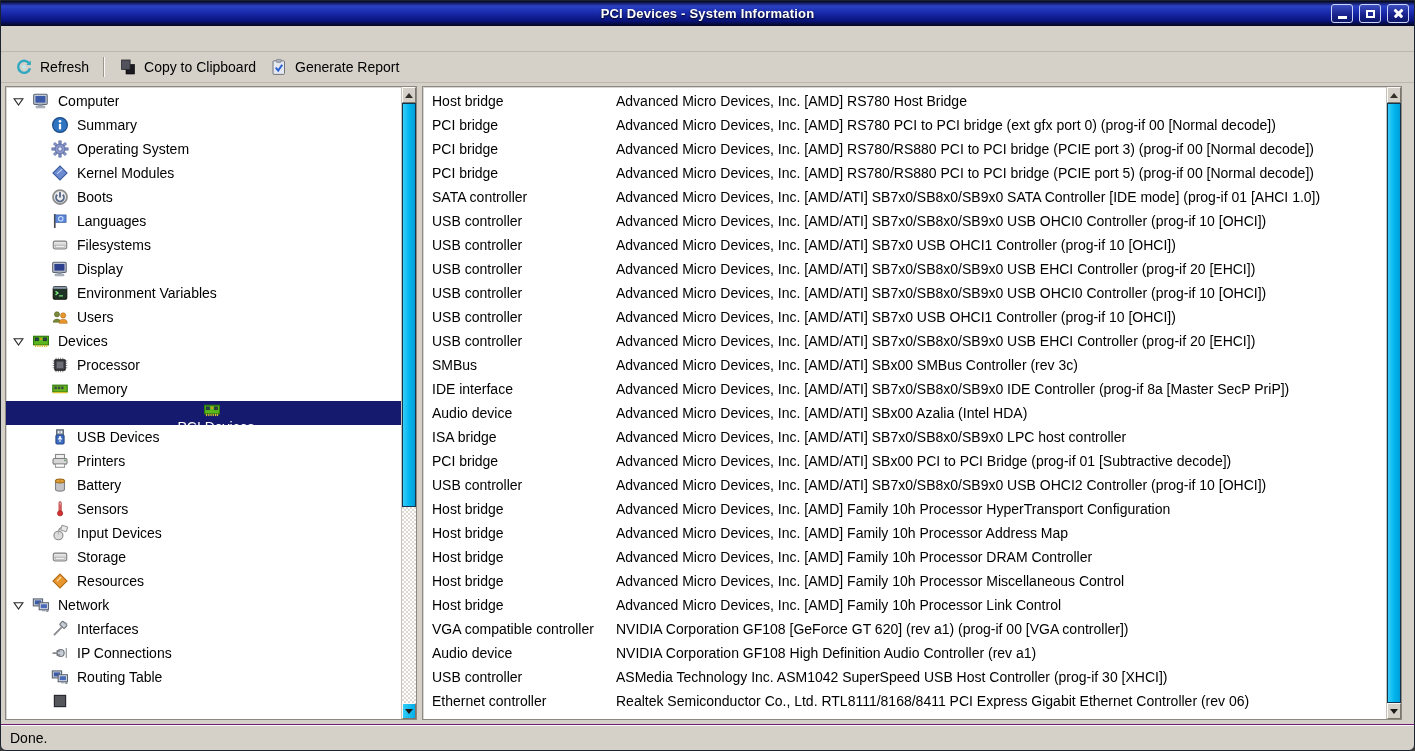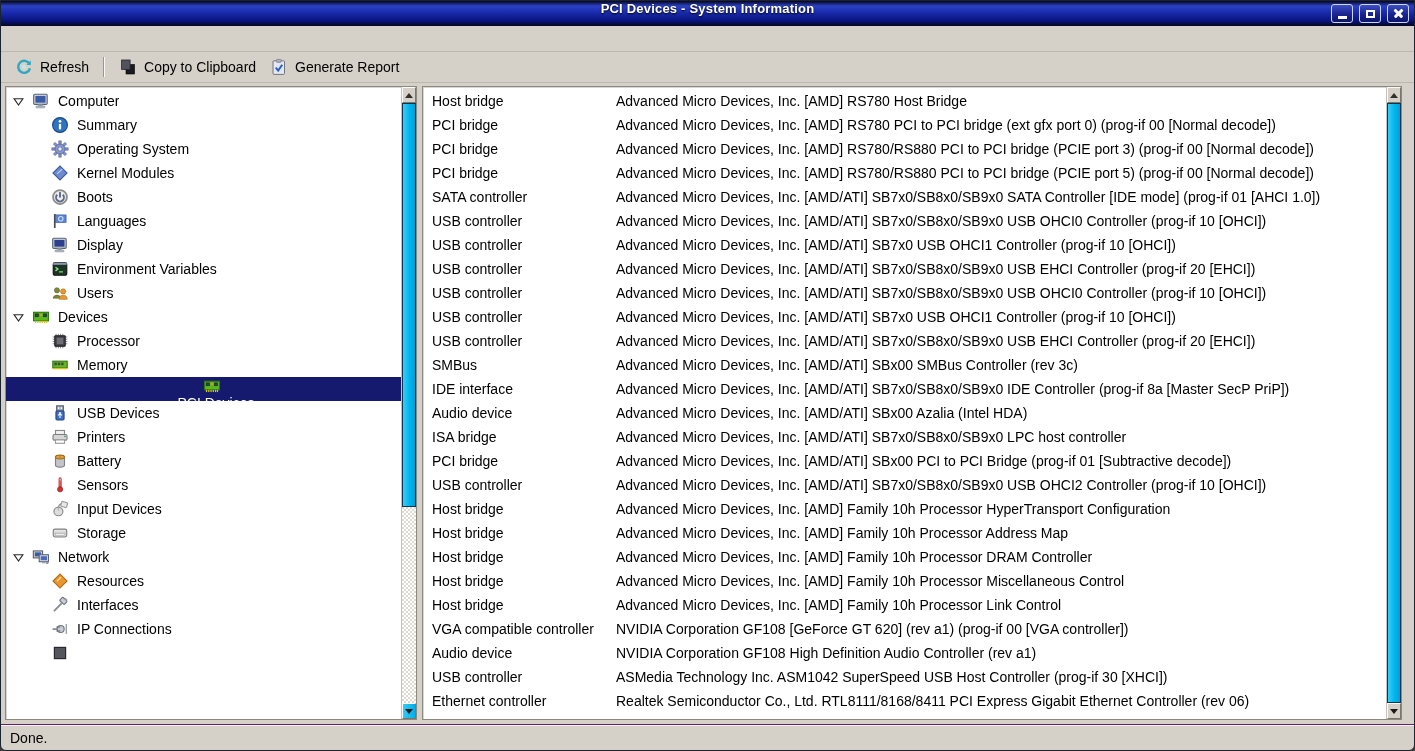--- a/index.html
+++ b/index.html
@@ -4,21 +4,21 @@
 <style>
   html,body{margin:0;padding:0;width:1415px;height:751px;overflow:hidden;background:#3a3a3a;}
   *{box-sizing:border-box;}
   .window{
     width:1415px;height:751px;display:flex;flex-direction:column;
     background:#d5d1c9;border:1px solid #1b2230;border-radius:0 0 6px 6px;
     font-family:"Liberation Sans",sans-serif;color:#000;
   }
   
   .titlebar{
-    height:25px;flex:none;position:relative;display:flex;justify-content:center;
+    height:25px;flex:none;position:relative;display:flex;align-items:center;justify-content:center;
     background:linear-gradient(180deg,#04051c 0%,#2b41c4 20%,#1a2cae 45%,#0a1480 78%,#04061f 100%);
   }
   .title-text{color:#fff;font-size:13px;font-weight:bold;text-shadow:0 1px 2px #000;letter-spacing:.2px;}
   .win-controls{position:absolute;right:5px;top:3px;display:flex;gap:6px;}
   .win-btn{
     width:22px;height:19px;border:1px solid #ccd5f5;border-radius:3px;
     background:linear-gradient(180deg,#3d4fc2 0%,#1a2490 55%,#0c1668 100%);
     display:flex;align-items:center;justify-content:center;cursor:default;
   }
   .glyph-min{width:9px;height:3px;background:#fff;margin-top:8px;}
@@ -212,20 +212,31 @@
                 <rect x="4.1" y="2.6" width="9.3" height="6.6" fill="#5b86d6" stroke="#35589c" stroke-width="0.6"></rect>
                 <circle cx="8.7" cy="5.9" r="2" fill="none" stroke="#cfe0ff" stroke-width="0.9"></circle>
               </svg>
             </span>
     <span class="tlabel">Languages</span>
   </div>
           <div class="tree-item child">
     <span class="expander"></span>
     <span class="ticon">
               <svg viewBox="0 0 16 16">
+                <rect x="2" y="4.5" width="12" height="7" rx="1.4" fill="#d2d2d2" stroke="#828282"></rect>
+                <rect x="3" y="5.6" width="10" height="1" fill="#efefef"></rect>
+                <rect x="4" y="8.6" width="8" height="1.3" fill="#f6f6f6" stroke="#a0a0a0" stroke-width="0.4"></rect>
+              </svg>
+            </span>
+    <span class="tlabel">Filesystems</span>
+  </div>
+          <div class="tree-item child">
+    <span class="expander"></span>
+    <span class="ticon">
+              <svg viewBox="0 0 16 16">
                 <rect x="1.5" y="2" width="12" height="9" rx="1" fill="#c8cdd6" stroke="#5a6472"></rect>
                 <rect x="3" y="3.5" width="9" height="6" fill="#2c3f8c"></rect>
                 <rect x="5.5" y="11" width="4" height="1.5" fill="#9aa2ae"></rect>
                 <rect x="3.5" y="12.5" width="8" height="1.6" rx="0.6" fill="#b8bec8" stroke="#7a828e" stroke-width="0.5"></rect>
               </svg>
             </span>
     <span class="tlabel">Display</span>
   </div>
           <div class="tree-item child">
     <span class="expander"></span>
@@ -390,20 +401,30 @@
     <span class="expander"></span>
     <span class="ticon">
               <svg viewBox="0 0 16 16">
                 <rect x="2" y="4.5" width="12" height="7" rx="1.4" fill="#d2d2d2" stroke="#828282"></rect>
                 <rect x="3" y="5.6" width="10" height="1" fill="#efefef"></rect>
                 <rect x="4" y="8.6" width="8" height="1.3" fill="#f6f6f6" stroke="#a0a0a0" stroke-width="0.4"></rect>
               </svg>
             </span>
     <span class="tlabel">Storage</span>
   </div>
+          <div class="tree-item child">
+    <span class="expander"></span>
+    <span class="ticon">
+              <svg viewBox="0 0 16 16">
+                <rect x="3.6" y="3.6" width="8.8" height="8.8" transform="rotate(45 8 8)" fill="#e8962e" stroke="#b06a14"></rect>
+                <path d="M5.2 8.2 L9 4.4" stroke="#ffd9a0" stroke-width="1.1"></path>
+              </svg>
+            </span>
+    <span class="tlabel">Resources</span>
+  </div>
           <div class="tree-item">
     <span class="expander">
               <svg viewBox="0 0 16 16">
                 <path d="M2.5 4.5 h11 l-5.5 8 z" fill="#fff" stroke="#2a2a2a" stroke-width="1.3"></path>
               </svg>
             </span>
     <span class="ticon">
               <svg viewBox="0 0 16 16">
                 <rect x="1.2" y="2.6" width="8.2" height="6.2" fill="#cfd4dc" stroke="#5a6472"></rect>
                 <rect x="2.5" y="3.9" width="5.6" height="3.6" fill="#3b5aa8"></rect>
@@ -412,49 +433,53 @@
                 <rect x="9" y="12.2" width="3" height="1.4" fill="#9aa2ae"></rect>
                 <rect x="12.6" y="12.6" width="2" height="1.6" fill="#8a929e"></rect>
               </svg>
             </span>
     <span class="tlabel">Network</span>
   </div>
           <div class="tree-item child">
     <span class="expander"></span>
     <span class="ticon">
               <svg viewBox="0 0 16 16">
-                <rect x="3.6" y="3.6" width="8.8" height="8.8" transform="rotate(45 8 8)" fill="#e8962e" stroke="#b06a14"></rect>
-                <path d="M5.2 8.2 L9 4.4" stroke="#ffd9a0" stroke-width="1.1"></path>
-              </svg>
-            </span>
-    <span class="tlabel">Resources</span>
-  </div>
-          <div class="tree-item child">
-    <span class="expander"></span>
-    <span class="ticon">
-              <svg viewBox="0 0 16 16">
                 <path d="M2.6 13.4 L9.4 6.6" stroke="#8a8a92" stroke-width="1.7"></path>
                 <rect x="8.2" y="2.2" width="5.6" height="4.2" rx="1" fill="#c8ccd4" stroke="#70747c" transform="rotate(42 11 4.3)"></rect>
                 <path d="M12.6 2.2 l1.6 1.6" stroke="#9aa0a8" stroke-width="1.4"></path>
               </svg>
             </span>
     <span class="tlabel">Interfaces</span>
   </div>
           <div class="tree-item child">
     <span class="expander"></span>
     <span class="ticon">
               <svg viewBox="0 0 16 16">
                 <rect x="1.4" y="7.3" width="4.2" height="1.6" fill="#8a8a92"></rect>
                 <circle cx="8.6" cy="8" r="3.1" fill="#c8ccd4" stroke="#70747c"></circle>
                 <rect x="4.8" y="5.7" width="3.4" height="1.1" fill="#70747c"></rect>
                 <rect x="4.8" y="9.2" width="3.4" height="1.1" fill="#70747c"></rect>
                 <rect x="13" y="3.6" width="1.2" height="8.8" fill="#9aa0a8"></rect>
               </svg>
             </span>
     <span class="tlabel">IP Connections</span>
+  </div>
+          <div class="tree-item child">
+    <span class="expander"></span>
+    <span class="ticon">
+              <svg viewBox="0 0 16 16">
+                <rect x="1.2" y="2.6" width="8.2" height="6.2" fill="#cfd4dc" stroke="#5a6472"></rect>
+                <rect x="2.5" y="3.9" width="5.6" height="3.6" fill="#3b5aa8"></rect>
+                <rect x="6.4" y="6" width="8.2" height="6.2" fill="#e2e5ea" stroke="#5a6472"></rect>
+                <rect x="7.7" y="7.3" width="5.6" height="3.6" fill="#4a6ab8"></rect>
+                <rect x="9" y="12.2" width="3" height="1.4" fill="#9aa2ae"></rect>
+                <rect x="12.6" y="12.6" width="2" height="1.6" fill="#8a929e"></rect>
+              </svg>
+            </span>
+    <span class="tlabel">Routing Table</span>
   </div>
           <div class="tree-item child">
     <span class="expander"></span>
     <span class="ticon">
               <svg viewBox="0 0 16 16">
                 <rect x="3" y="3" width="10" height="10" fill="#55555c" stroke="#22222a"></rect>
               </svg>
             </span>
     <span class="tlabel"></span>
   </div>

